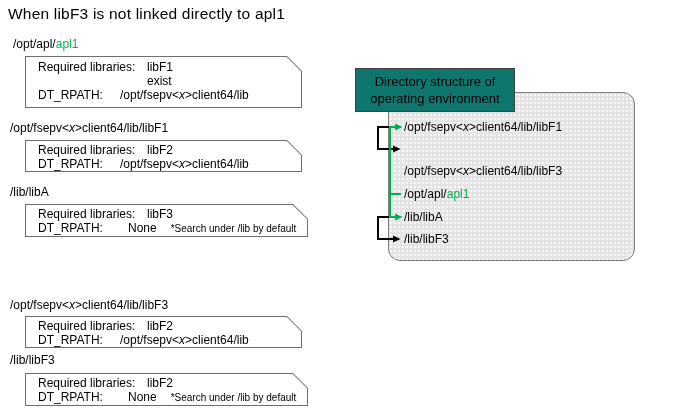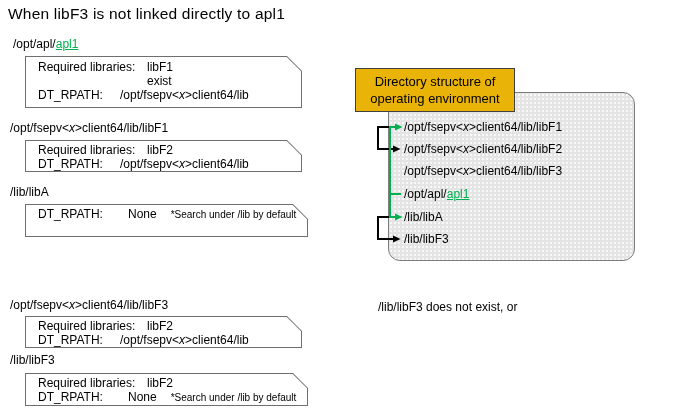--- a/index.html
+++ b/index.html
@@ -2,21 +2,21 @@
 <html style="--green: #00b050;"><head>
 <meta charset="utf-8">
 <style>
   html,body{margin:0;padding:0;background:#fff;}
   .stage{
     position:relative;width:675px;height:414px;background:#fff;overflow:hidden;
     font-family:"Liberation Sans","DejaVu Sans",sans-serif;color:#000;border-radius:22px;
   }
   .title{position:absolute;left:8px;top:5px;font-size:15.5px;letter-spacing:.2px;white-space:pre;}
   .path-label{position:absolute;font-size:12px;white-space:pre;}
-  .green{color:var(--green,#00b050);text-decoration:underline;}
+  .green{color:var(--green,#00b050);}
   i{font-style:italic;}
 
   
   .card{position:absolute;}
   .card-bg{position:absolute;inset:0;background:#6f6f6f;
     clip-path:polygon(0 0,calc(100% - 15px) 0,100% 15px,100% 100%,0 100%);}
   .card-bg-inner{position:absolute;inset:1px;background:#fff;
     clip-path:polygon(0 0,calc(100% - 14.3px) 0,100% 14.3px,100% 100%,0 100%);}
   .card-content{position:absolute;inset:0;padding:3px 0 0 13px;font-size:12px;}
   .card-content.three{padding-top:4px;}
@@ -26,21 +26,21 @@
   .lbl-rpath{display:inline-block;width:82px;}
   .none-val{margin-left:8px;}
   .rpath-note{font-size:10px;margin-left:14px;}
 
   
   .env-box{position:absolute;left:388px;top:92px;width:247px;height:169px;
     background:#e4e4e4;border:1.5px solid #7d7d7d;border-radius:12px;box-sizing:border-box;
     background-image:radial-gradient(circle,#fafafa 0.7px,rgba(0,0,0,0) 0.8px);
     background-size:4px 4px;}
   .callout{position:absolute;left:355px;top:68px;width:160px;height:44px;
-    background:#eab308;border:1px solid #404040;box-sizing:border-box;z-index:5;
+    background:#0f766e;border:1px solid #404040;box-sizing:border-box;z-index:5;
     font-size:13px;line-height:17px;text-align:center;padding-top:4px;}
   .arrows{position:absolute;left:370px;top:118px;z-index:3;}
   .env-row{position:absolute;left:404px;font-size:12px;line-height:14px;white-space:pre;z-index:4;}
   .footnote{position:absolute;left:378px;top:267px;font-size:12px;line-height:16px;white-space:pre;}
 </style>
 </head>
 <body>
 
 <div class="stage">
 
@@ -65,20 +65,21 @@
       <div class="line"><span class="lbl-req">Required libraries:</span><span>libF2</span></div>
       <div class="line"><span class="lbl-rpath">DT_RPATH:</span><span>/opt/fsepv&lt;<i>x</i>&gt;client64/lib</span></div>
     </div>
   </div>
 
   <div class="path-label" style="left:10px;top:185px">/lib/libA</div>
   <div class="card" style="left:25px;top:204px;width:283px;height:33px">
     <div class="card-bg"></div>
     <div class="card-bg-inner"></div>
     <div class="card-content">
+      <div class="line"><span class="lbl-req">Required libraries:</span><span>libF3</span></div>
       <div class="line"><span class="lbl-rpath">DT_RPATH:</span><span class="none-val">None</span><span class="rpath-note">*Search under /lib by default</span></div>
     </div>
   </div>
 
   <div class="path-label" style="left:10px;top:298px">/opt/fsepv&lt;<i>x</i>&gt;client64/lib/libF3</div>
   <div class="card" style="left:25px;top:316px;width:277px;height:32px">
     <div class="card-bg"></div>
     <div class="card-bg-inner"></div>
     <div class="card-content">
       <div class="line"><span class="lbl-req">Required libraries:</span><span>libF2</span></div>
@@ -110,23 +111,21 @@
     </g>
     <g stroke="var(--green,#00b050)" stroke-width="2" fill="none">
       <path d="M25,9 L20,9 L20,99 L25,99"></path>
       <path d="M20,76 L31,76"></path>
       <path d="M25,5.6 L32.5,9 L25,12.4 Z" fill="var(--green,#00b050)" stroke="none"></path>
       <path d="M25,95.6 L32.5,99 L25,102.4 Z" fill="var(--green,#00b050)" stroke="none"></path>
     </g>
   </svg>
 
   <div class="env-row" style="top:120px">/opt/fsepv&lt;<i>x</i>&gt;client64/lib/libF1</div>
-  <div class="env-row" style="top:142px">/opt/fsepv&lt;<i>x</i>&gt;client64/lib/libF2</div>
   <div class="env-row" style="top:164px">/opt/fsepv&lt;<i>x</i>&gt;client64/lib/libF3</div>
   <div class="env-row" style="top:187px"><span>/opt/apl/</span><span class="green">apl1</span></div>
   <div class="env-row" style="top:210px">/lib/libA</div>
   <div class="env-row" style="top:232px">/lib/libF3</div>
 
   <div class="footnote">
-    <div>/lib/libF3 does not exist, or</div>
   </div>
 
 </div>
 
 </body></html>

